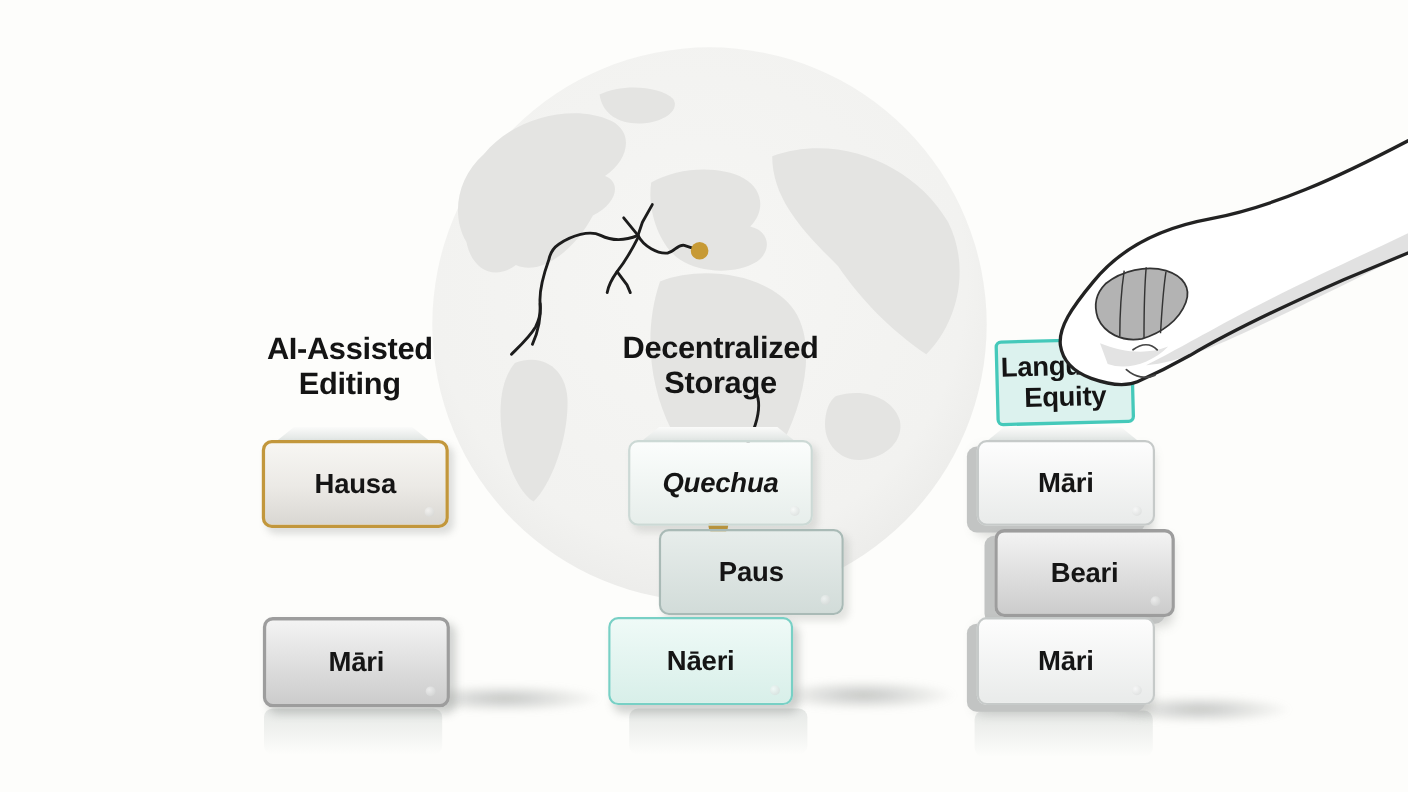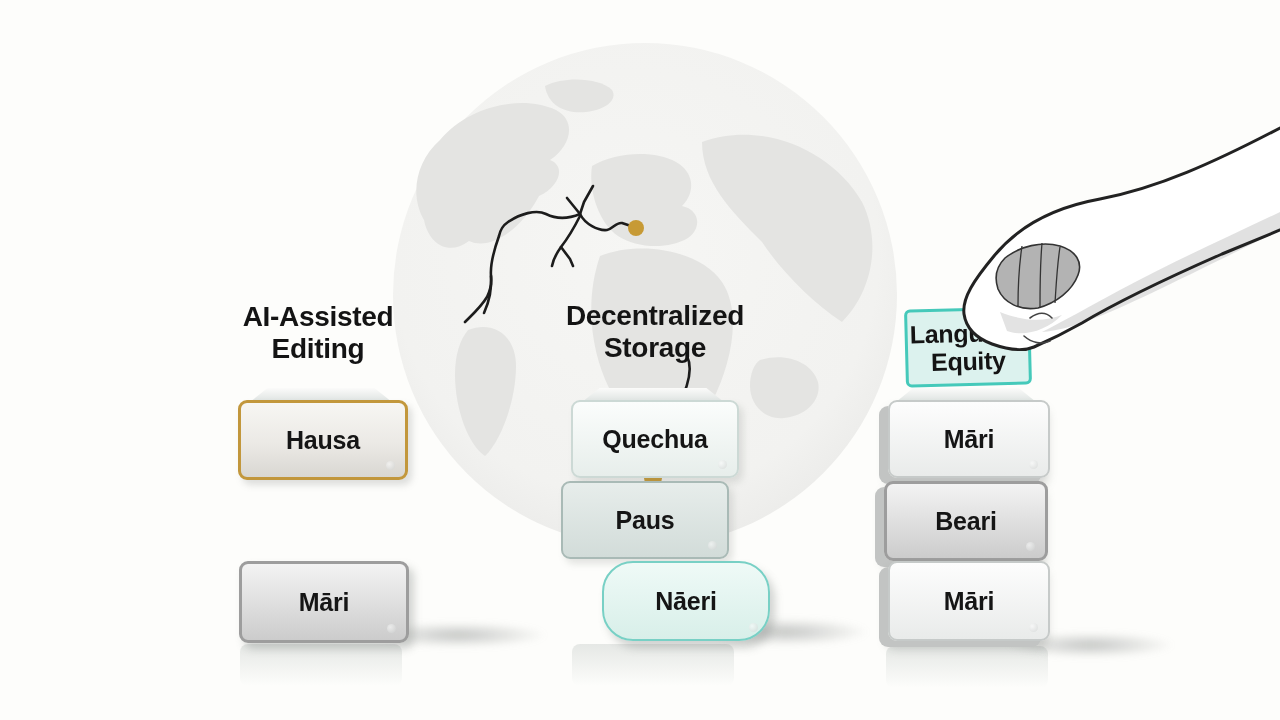--- a/index.html
+++ b/index.html
@@ -28,21 +28,21 @@
     content:""; position:absolute; right:10px; bottom:7px; width:9px; height:9px;
     border-radius:50%; background:radial-gradient(circle at 35% 35%, #ffffff, #c9cccb);
     opacity:.55;
   }
   .topface{
     position:absolute; z-index:2; height:13px;
     background:linear-gradient(180deg,#fbfbfa,#dfe4e2);
     clip-path:polygon(7% 100%, 17% 0%, 83% 0%, 93% 100%);
   }
   .b-gold   { border:3px solid #c2973c; background:linear-gradient(180deg,#f7f6f3 0%,#ebe9e5 55%,#d9d7d2 100%); box-shadow:4px 5px 7px rgba(110,115,112,.22);}
-  .b-mint   { border:2px solid #ccd9d5; background:linear-gradient(180deg,#fbfdfc,#e7eeeb); box-shadow:4px 5px 7px rgba(110,115,112,.18);}
+  .b-mint   { border:2px solid #ccd9d5; background:linear-gradient(180deg,#fbfdfc,#e7eeeb); box-shadow:4px 5px 7px rgba(110,115,112,.18);font-style:italic;}
   .b-grayteal{border:2px solid #a9bab6; background:linear-gradient(180deg,#e7edeb,#d2dcd9); box-shadow:4px 5px 7px rgba(110,115,112,.18);}
   .b-teal   { border:2px solid #78d0c5; background:linear-gradient(180deg,#effaf7,#d8efe9); box-shadow:5px 7px 8px rgba(110,115,112,.3);}
   .b-silver { border:3px solid #9d9d9d; background:linear-gradient(180deg,#f3f3f3,#cccccc); box-shadow:5px 6px 8px rgba(110,115,112,.3);}
   .b-white3 { border:2px solid #c6cac9; background:linear-gradient(180deg,#fdfdfd,#e9ebea);}
   .face-left{ box-shadow:-9px 6px 0 0 #c2c4c3, -2px 8px 10px rgba(110,115,112,.28); }
 
   .held-block{
     position:absolute; z-index:5; left:905px; top:308px; width:120px; height:72px;
     border:3px solid #45c9ba; border-radius:6px; background:#dcf2ee;
     transform:rotate(-1.5deg);
@@ -115,32 +115,32 @@
   <div class="block b-silver" style="left:239px; top:561px; height:76px;">
     <span class="lbl">Māri</span>
   </div>
 
   <div class="col-title" style="left:525px; top:300px;text-align:center;">Decentralized
 Storage</div>
   <div class="topface" style="left:572px; top:388px; width:162px;"></div>
   <div class="block b-mint" style="left:571px; top:400px;">
     <span class="lbl">Quechua</span>
   </div>
-  <div class="block b-grayteal" style="left:561px; top:481px;">
+  <div class="block b-grayteal" style="left:599px; top:481px;">
     <span class="lbl">Paus</span>
   </div>
-  <div class="block b-teal" style="left:602px; top:561px; height:76px;border-radius:31px;">
+  <div class="block b-teal" style="left:553px; top:561px; height:76px;">
     <span class="lbl">Nāeri</span>
   </div>
 
   <div class="topface" style="left:886px; top:388px; width:160px;"></div>
   <div class="block b-white3 face-left" style="left:888px; top:400px; width:158px;">
     <span class="lbl">Māri</span>
   </div>
-  <div class="block b-silver face-left" style="left:884px; top:481px; width:158px;">
+  <div class="block b-silver face-left" style="left:904px; top:481px; width:158px;">
     <span class="lbl">Beari</span>
   </div>
   <div class="block b-white3 face-left" style="left:888px; top:561px; width:158px; height:76px;">
     <span class="lbl">Māri</span>
   </div>
 
   <div class="held-block">
     <span class="lbl">Language
 Equity</span>
   </div>

